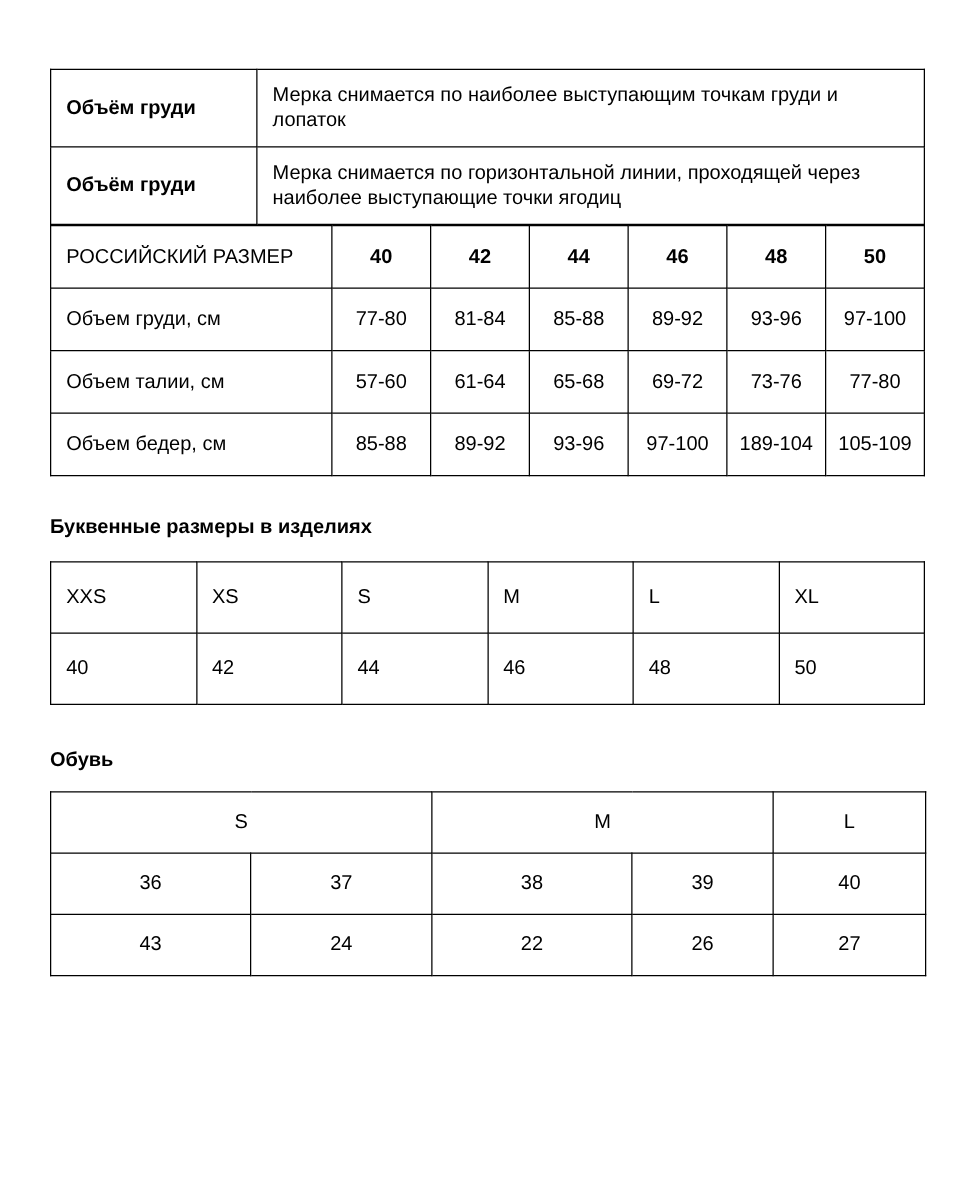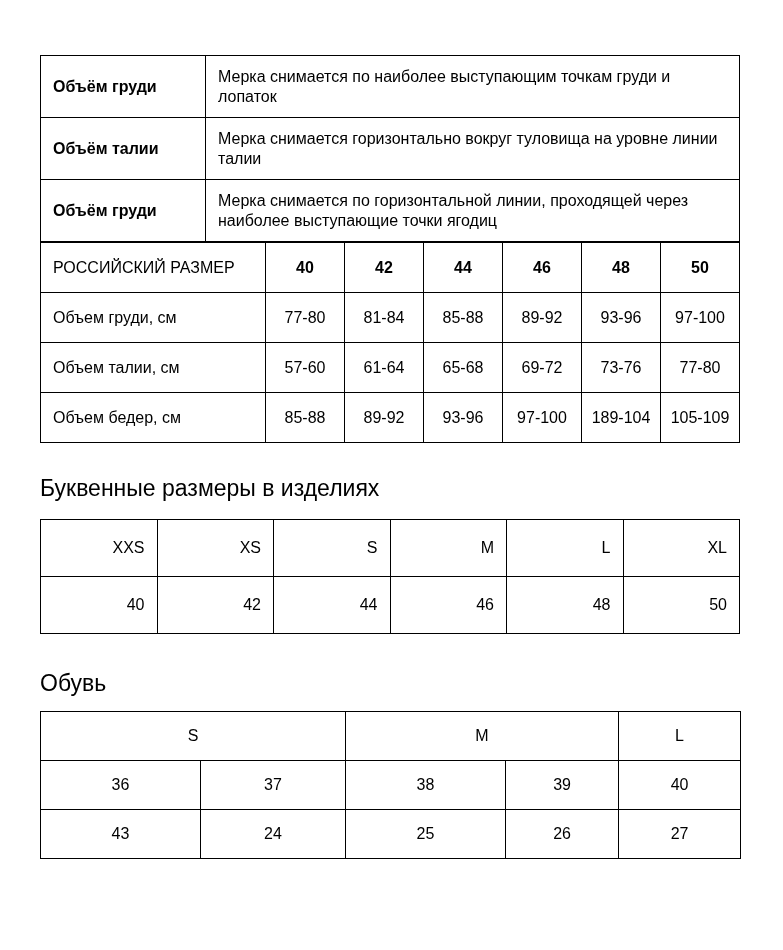--- a/index.html
+++ b/index.html
@@ -34,29 +34,29 @@
   .t1 .c-label { width: 165px; }
   .t1 td.label { font-weight: bold; }
 
   
   .t2 { }
   .t2 td { height: 50px; }
   .t2 .c-label { width: 225px; }
 
   
   h2.section-heading {
-    font-size: 23px;
-    font-weight: normal;
+    font-size: 16px;
+    font-weight: bold;
     margin: 32px 0 18px 0;
     line-height: 1.15;
   }
   h2.shoes-heading { margin: 36px 0 14px 0; }
 
   
-  .t3 td { height: 57px; text-align: right; }
+  .t3 td { height: 57px; }
 
   
   .t4 td { height: 49px; }
   .t4 .c1 { width: 160px; }
   .t4 .c2 { width: 145px; }
   .t4 .c3 { width: 160px; }
   .t4 .c4 { width: 113px; }
   .t4 .c5 { width: 122px; }
 </style>
 </head>
@@ -68,24 +68,20 @@
     <colgroup>
         <col class="c-label">
         <col>
       </colgroup>
     <tbody>
       <tr>
         <td class="left label">Объём груди</td>
         <td class="left">Мерка снимается по наиболее выступающим точкам груди и лопаток</td>
       </tr>
       <tr>
-        <td class="left label">Объём талии</td>
-        <td class="left">Мерка снимается горизонтально вокруг туловища на уровне линии талии</td>
-      </tr>
-      <tr>
         <td class="left label">Объём груди</td>
         <td class="left">Мерка снимается по горизонтальной линии, проходящей через наиболее выступающие точки ягодиц</td>
       </tr>
     </tbody>
   </table>
 
   <table class="t2">
     <colgroup>
         <col class="c-label">
         <col>
@@ -185,20 +181,20 @@
       <tr>
         <td>36</td>
         <td>37</td>
         <td>38</td>
         <td>39</td>
         <td>40</td>
       </tr>
       <tr>
         <td>43</td>
         <td>24</td>
-        <td>25</td>
+        <td>22</td>
         <td>26</td>
         <td>27</td>
       </tr>
     </tbody>
   </table>
 
 </div>
 
 </body></html>

